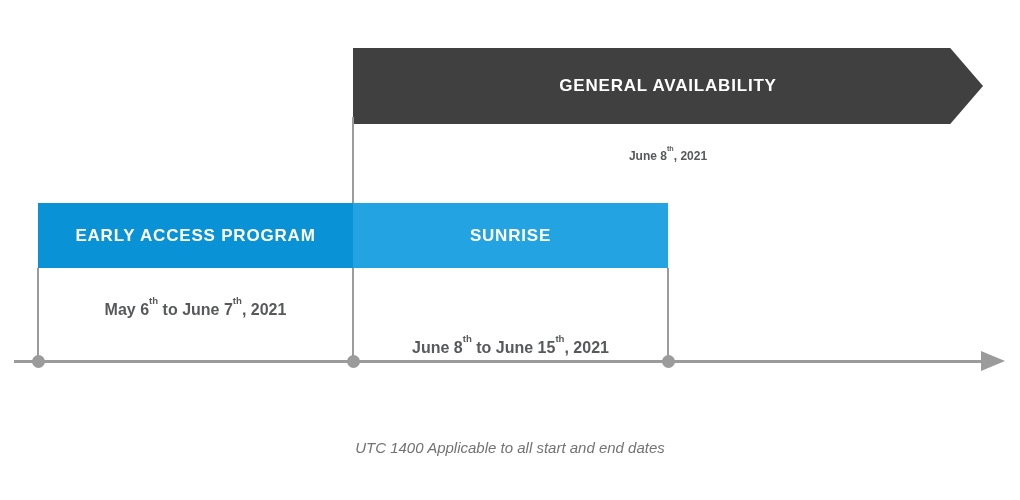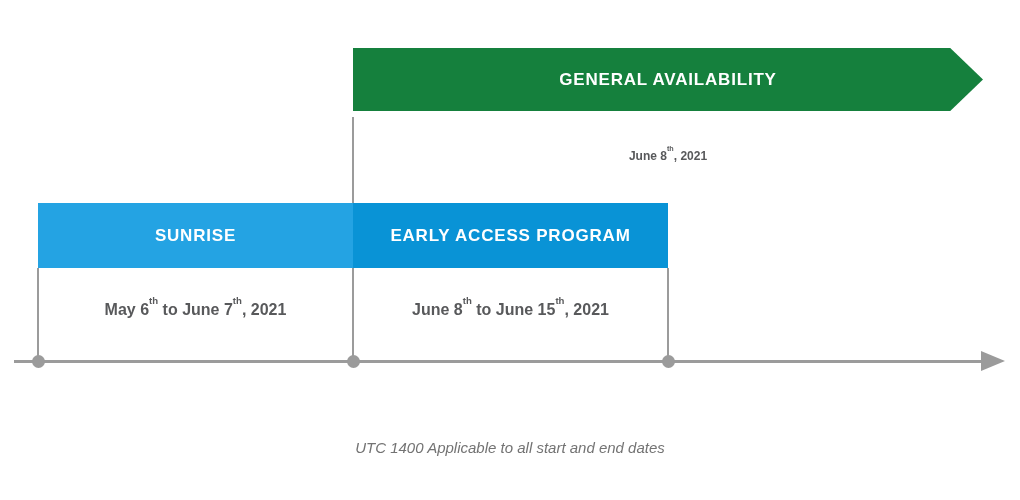--- a/index.html
+++ b/index.html
@@ -11,22 +11,22 @@
     width: 1020px;
     height: 500px;
     background: #ffffff;
     overflow: hidden;
   }
 
   
   .ga-banner {
     position: absolute;
     left: 353px; top: 48px;
-    width: 630px; height: 63px;
-    background: #15803d;
+    width: 630px; height: 76px;
+    background: #404040;
     clip-path: polygon(0 0, 94.8% 0, 100% 50%, 94.8% 100%, 0 100%);
     display: flex; align-items: center; justify-content: center;
   }
   .ga-banner .label {
     color: #ffffff;
     font-weight: bold;
     font-size: 17px;
     letter-spacing: 0.8px;
   }
 
@@ -73,21 +73,21 @@
   .phase-date {
     position: absolute;
     top: 300px;
     width: 315px;
     text-align: center;
     color: #58595B;
     font-weight: bold;
     font-size: 16px;
   }
   .phase-date.d1 { left: 38px; }
-  .phase-date.d2 { left: 353px; }
+  .phase-date.d2 { left: 353px; margin-top: 38px; }
 
   sup.th {
     font-size: 60%;
     position: relative;
     top: -0.55em;
     font-weight: bold;
   }
 
   
   .axis-line {
@@ -138,25 +138,25 @@
   <div class="vline ga"></div>
   <div class="vline start"></div>
   <div class="vline mid"></div>
   <div class="vline end"></div>
 
   <div class="ga-date">
     <span>June 8</span><sup class="th">th</sup><span>, 2021</span>
   </div>
 
   <div class="phase-bars">
+    <div class="phase eap">
+      <span>EARLY ACCESS PROGRAM</span>
+    </div>
     <div class="phase sunrise">
       <span>SUNRISE</span>
-    </div>
-    <div class="phase eap">
-      <span>EARLY ACCESS PROGRAM</span>
     </div>
   </div>
 
   <div class="phase-date d1">
     <span>May 6</span><sup class="th">th</sup><span> to June 7</span><sup class="th">th</sup><span>, 2021</span>
   </div>
   <div class="phase-date d2">
     <span>June 8</span><sup class="th">th</sup><span> to June 15</span><sup class="th">th</sup><span>, 2021</span>
   </div>
 

